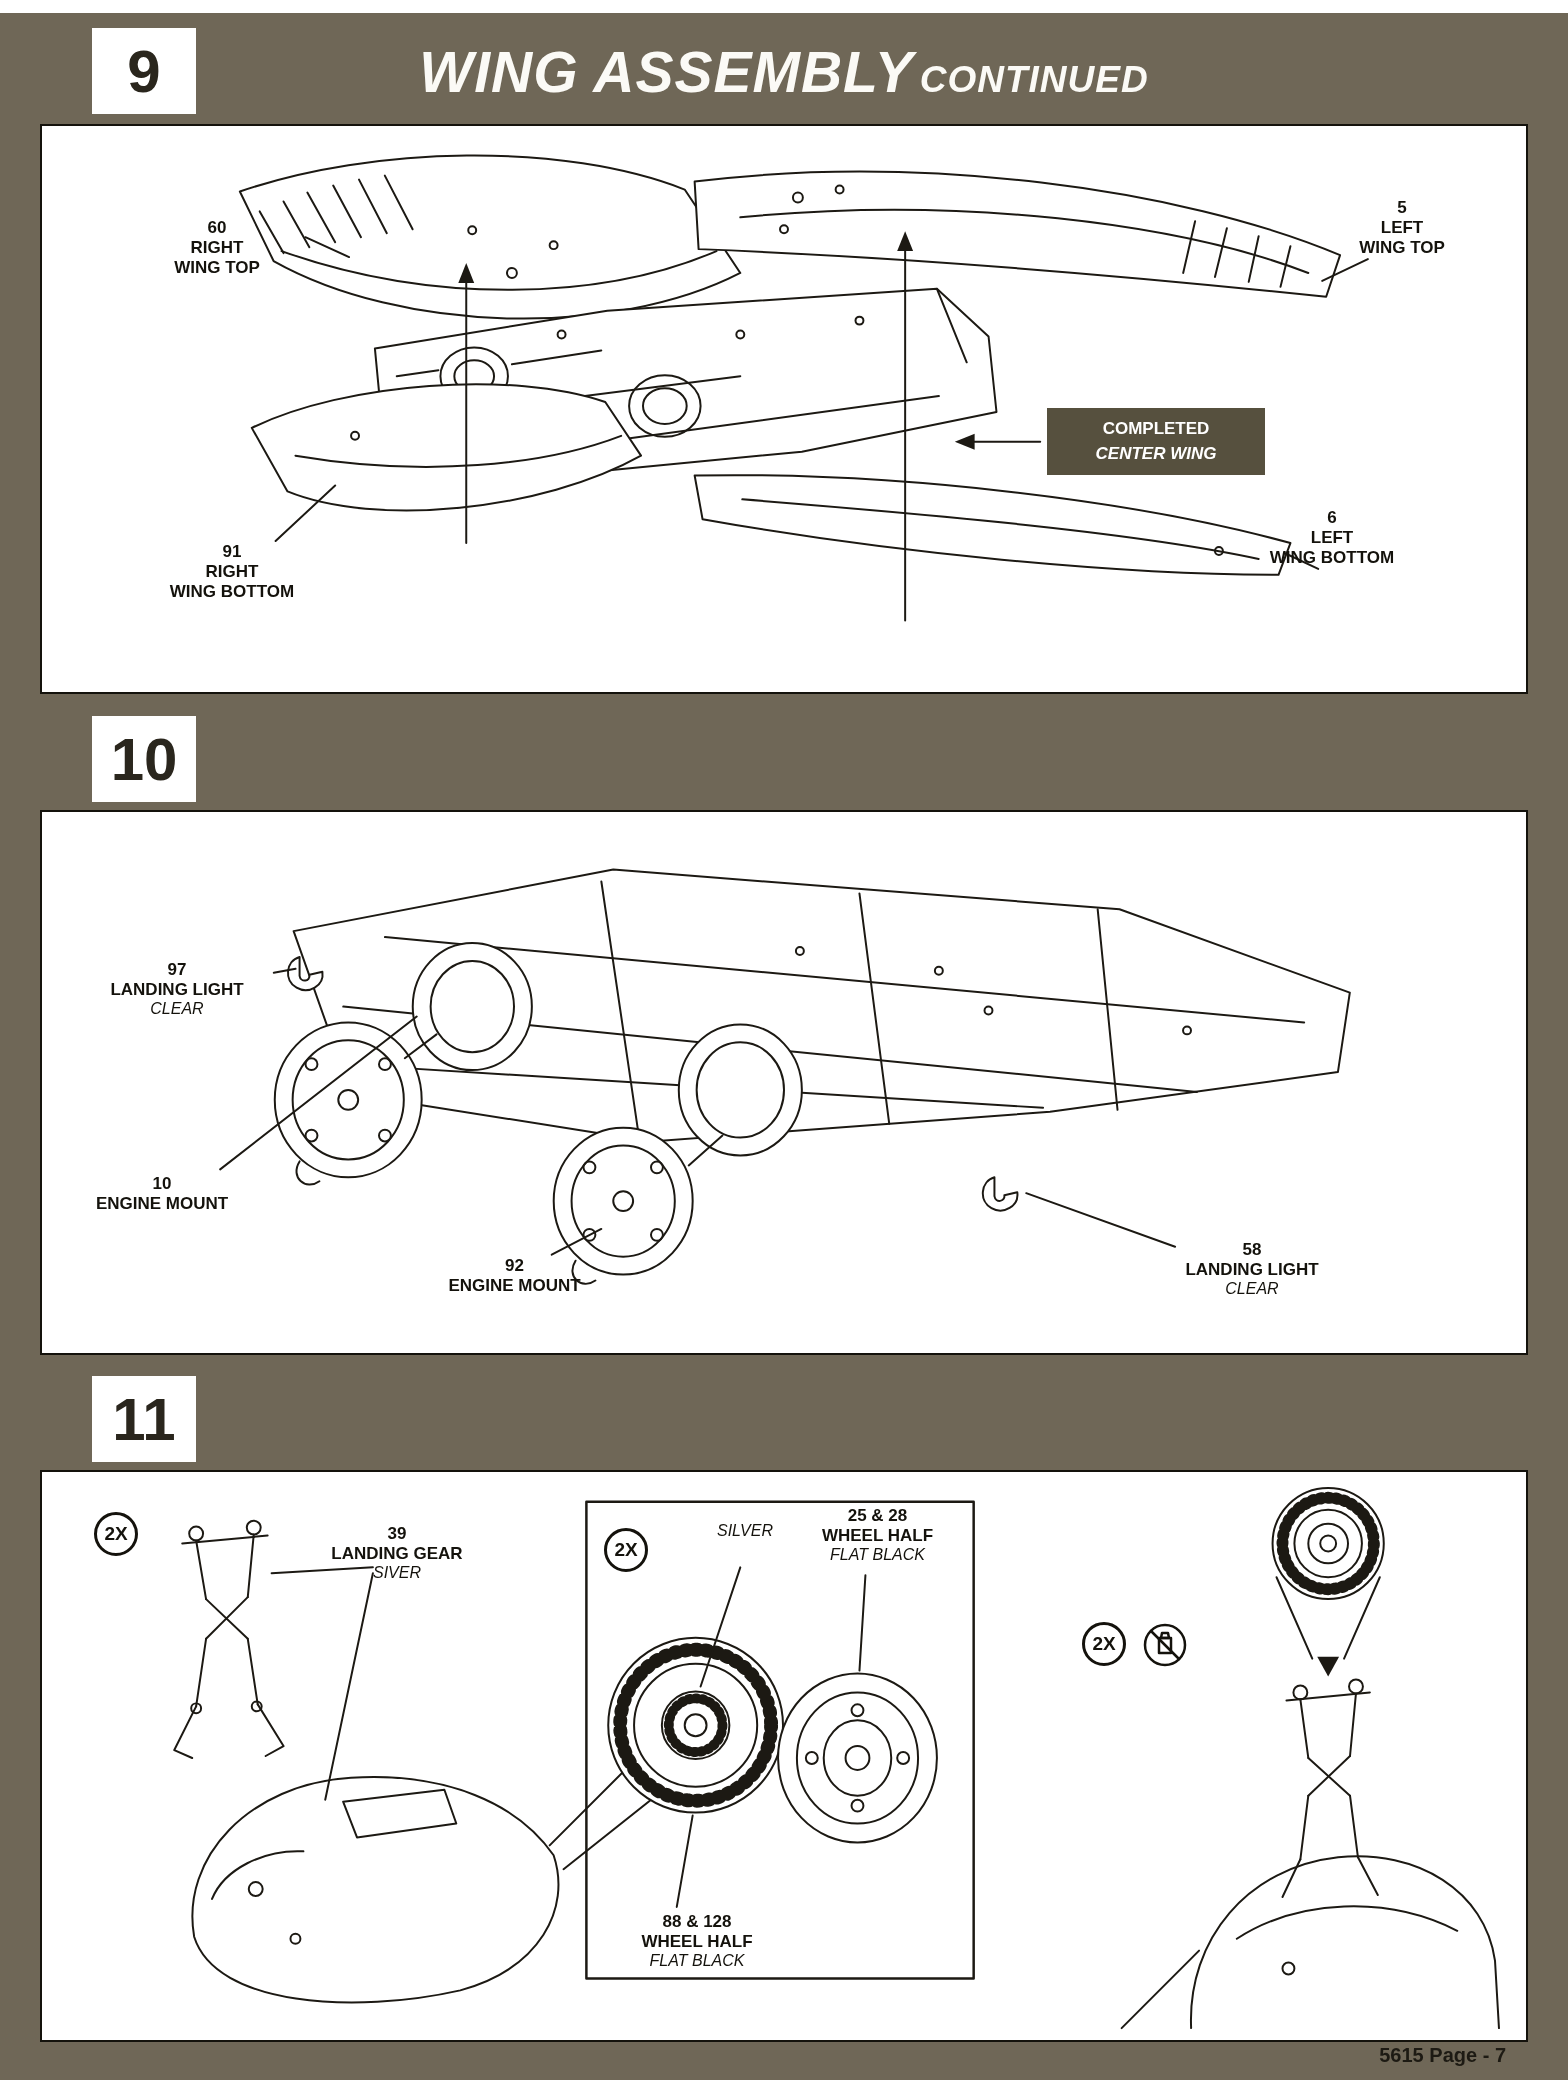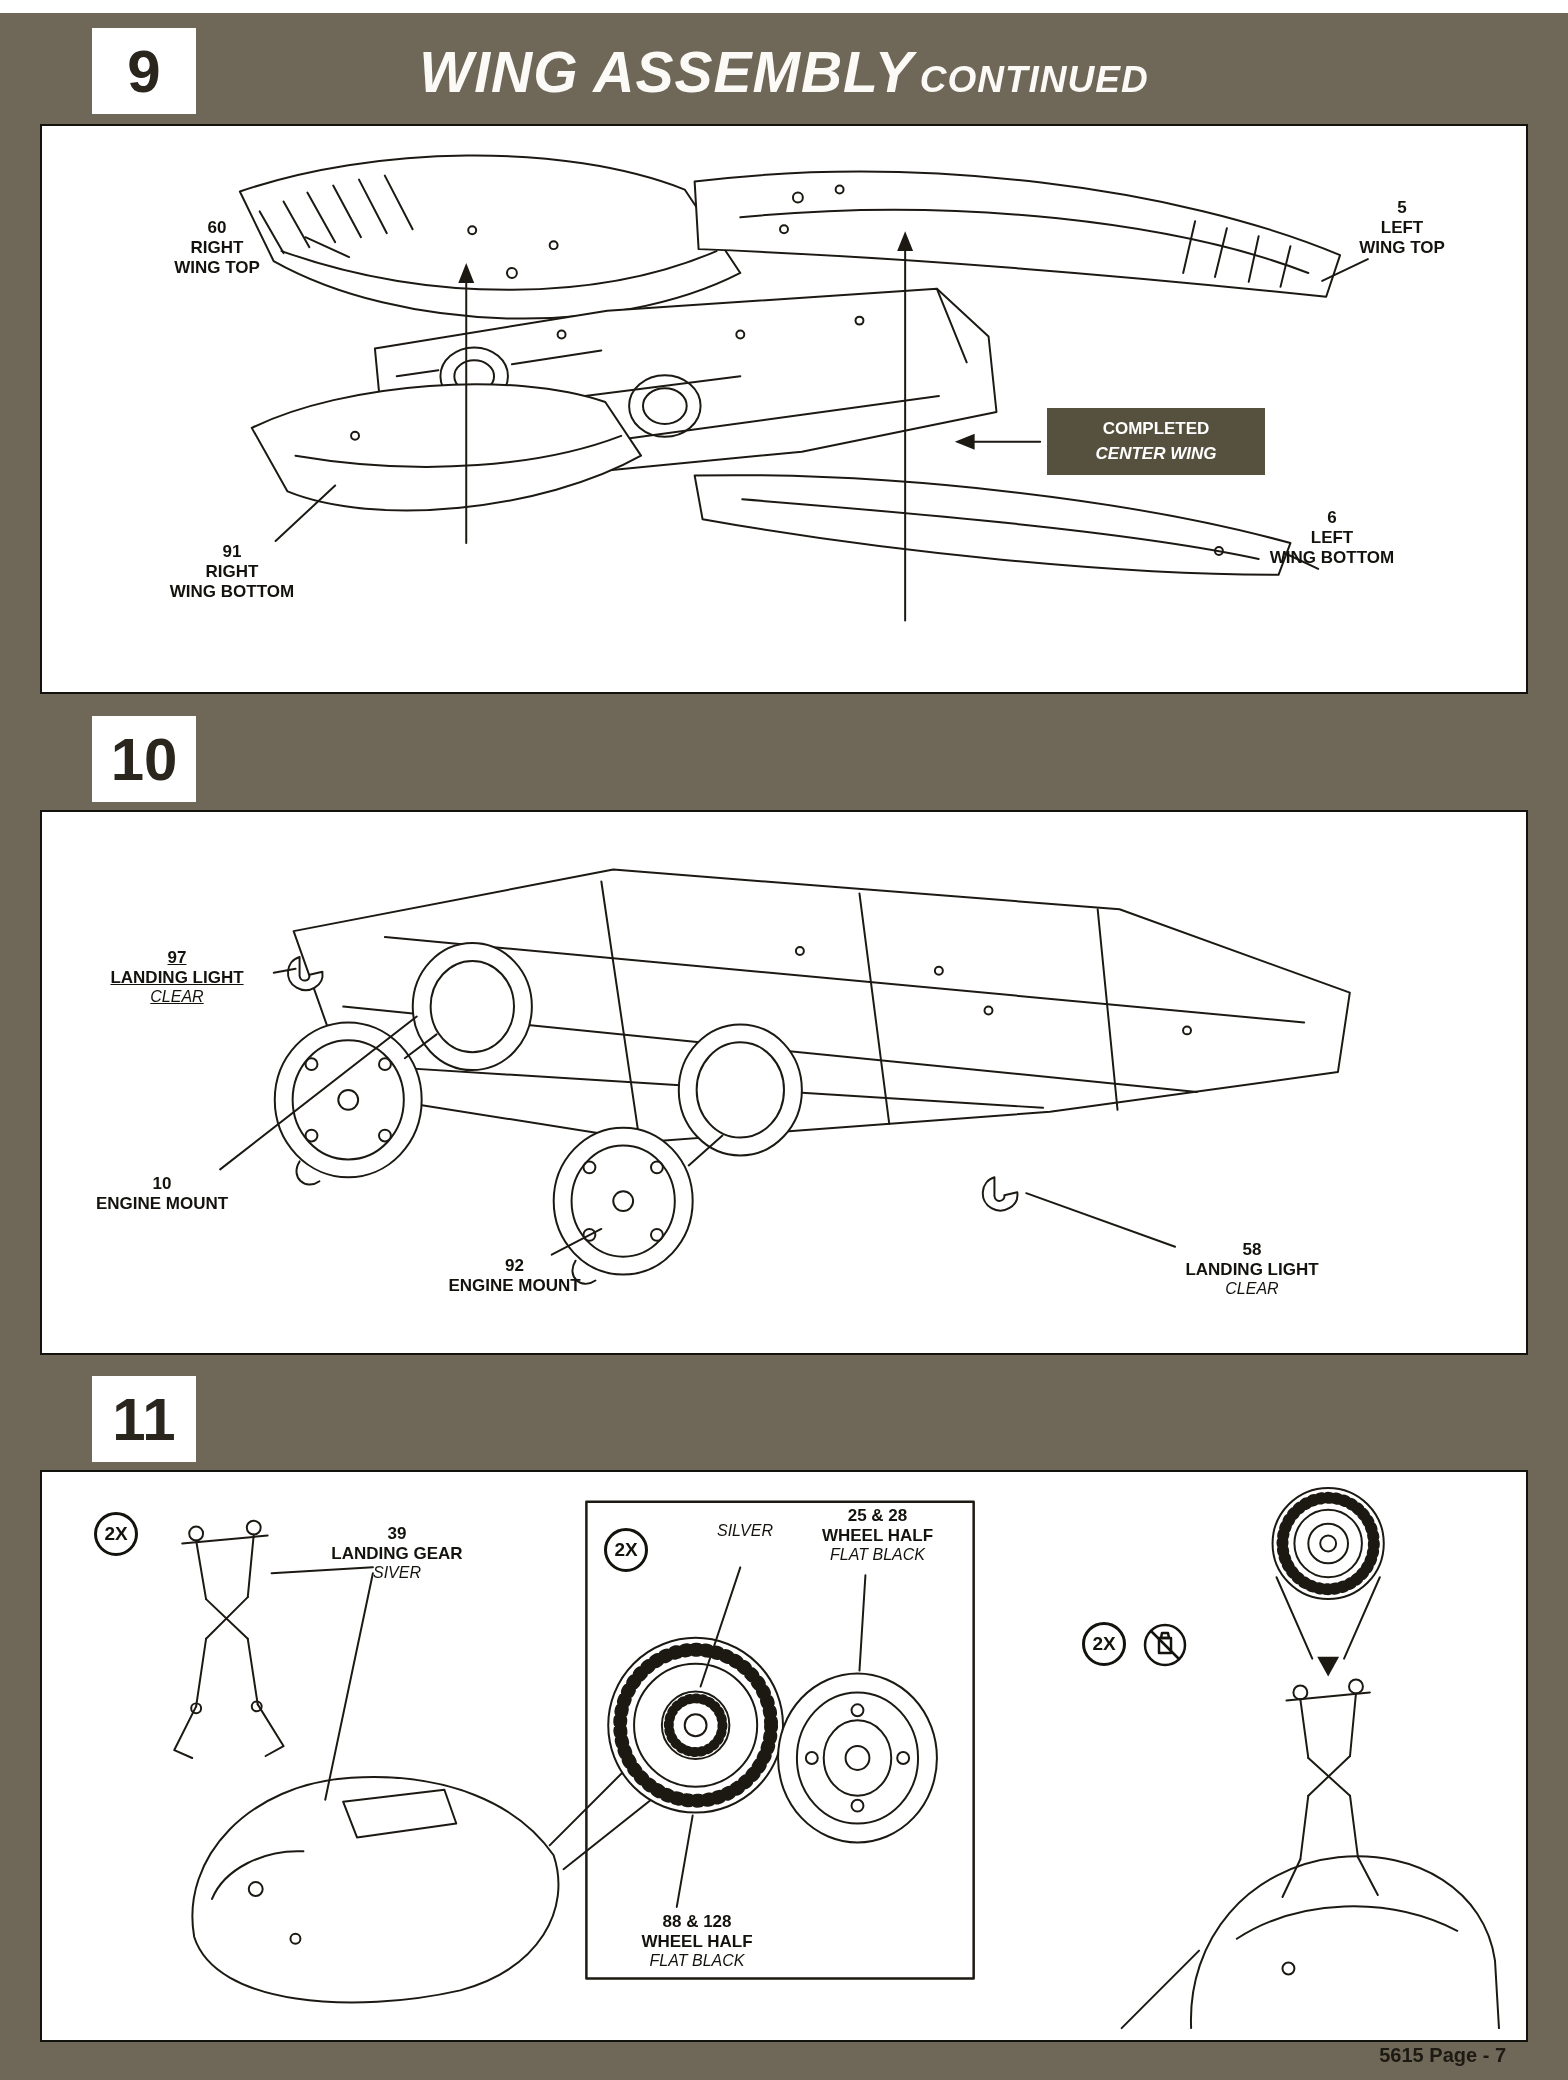--- a/index.html
+++ b/index.html
@@ -189,21 +189,21 @@
       <g>
         <line x1="230" y1="162" x2="252" y2="158"></line>
         <line x1="176" y1="360" x2="374" y2="206"></line>
         <line x1="510" y1="446" x2="560" y2="420"></line>
         <line x1="1138" y1="438" x2="988" y2="384"></line>
         <line x1="362" y1="248" x2="394" y2="224"></line>
         <line x1="648" y1="356" x2="682" y2="326"></line>
       </g>
     </svg>
 
-    <div class="plabel" style="left:40px;top:136px;width:190px;text-decoration:underline;">
+    <div class="plabel" style="left:40px;top:148px;width:190px;">
       <span>97</span>
       <span>LANDING LIGHT</span>
       <span class="note">CLEAR</span>
     </div>
     <div class="plabel" style="left:20px;top:362px;width:200px;">
       <span>10</span>
       <span>ENGINE MOUNT</span>
     </div>
     <div class="plabel" style="left:380px;top:444px;width:185px;">
       <span>92</span>

